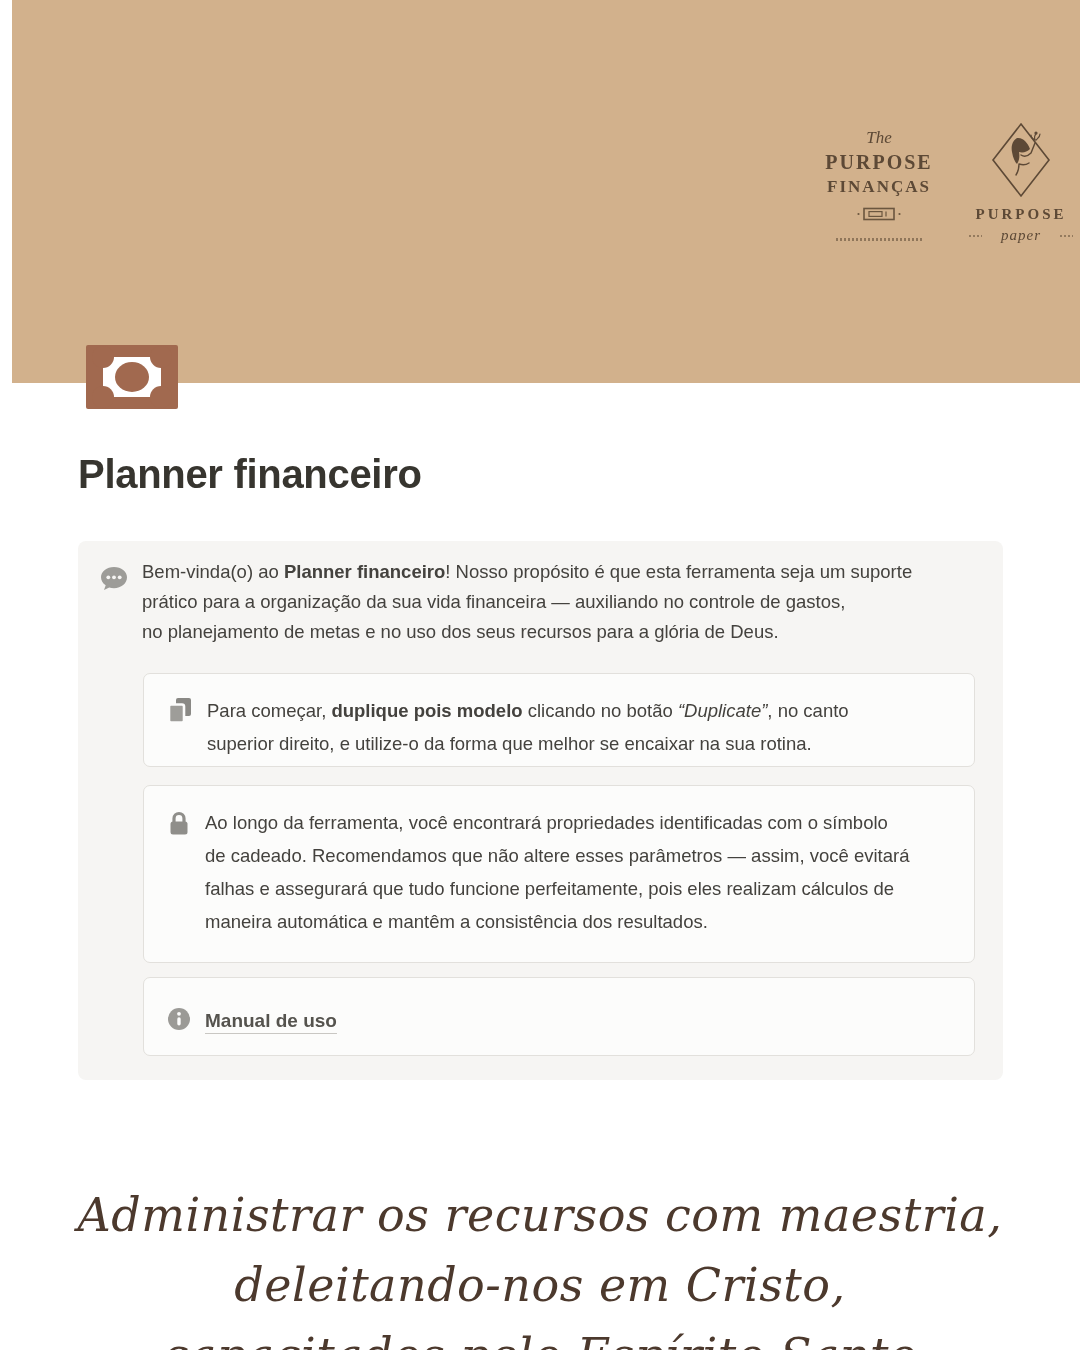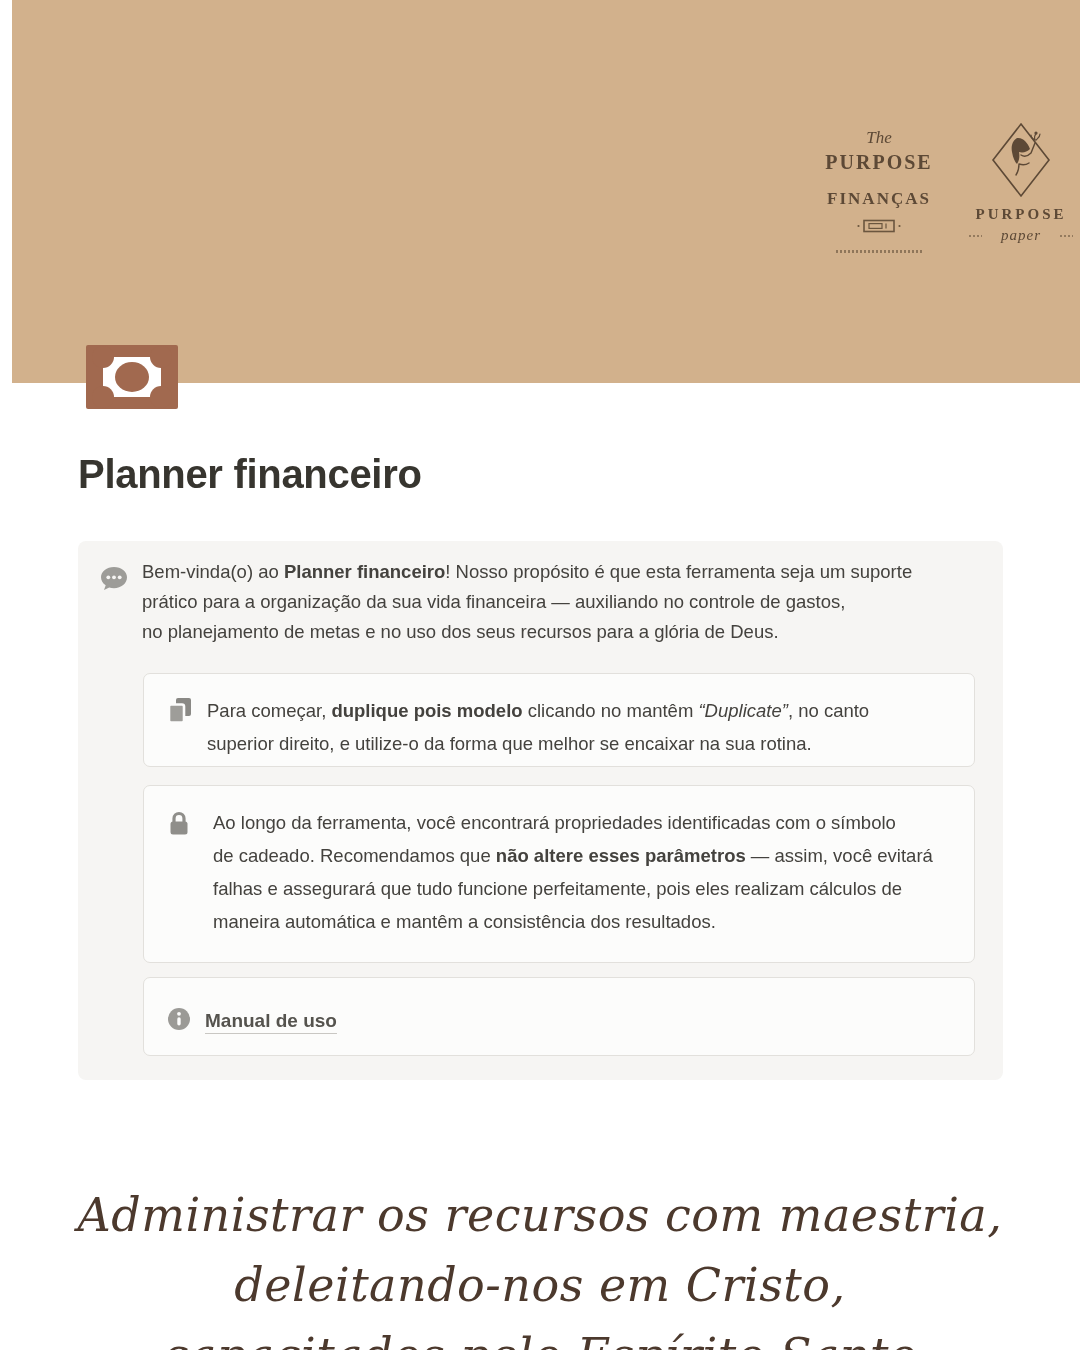--- a/index.html
+++ b/index.html
@@ -8,21 +8,21 @@
     position:relative; overflow:hidden; background:#ffffff;
     font-family:"Liberation Sans","DejaVu Sans",sans-serif;
     color:#403e3a;
   }
   
   .banner { position:absolute; left:12px; top:0; width:1080px; height:383px; background:#d2b18c; }
 
   .logo-financas { position:absolute; left:802px; top:128px; width:130px; text-align:center; color:#5d4936; }
   .lf-the { font-family:"Liberation Serif","DejaVu Serif",serif; font-style:italic; font-size:17px; }
   .lf-name { font-family:"Liberation Serif","DejaVu Serif",serif; font-weight:700; font-size:20px; letter-spacing:2px; margin-top:3px; }
-  .lf-sub { font-family:"Liberation Serif","DejaVu Serif",serif; font-weight:600; font-size:17px; letter-spacing:2px; margin-top:15px; }
+  .lf-sub { font-family:"Liberation Serif","DejaVu Serif",serif; font-weight:600; font-size:17px; letter-spacing:2px; margin-top:3px; }
   .lf-banknote { margin-top:9px; }
   .lf-tagline { margin:12px auto 0; width:86px; height:3px; opacity:.65;
     background:repeating-linear-gradient(90deg,#6b563f 0 2px,transparent 2px 4px); }
 
   .logo-paper { position:absolute; left:952px; top:122px; width:114px; text-align:center; color:#5d4936; }
   .lp-name { font-family:"Liberation Serif","DejaVu Serif",serif; font-weight:600; font-size:15px; letter-spacing:3px; margin-top:8px; }
   .lp-script-row { display:flex; align-items:center; justify-content:center; gap:19px; margin-top:4px; }
   .lp-script { font-family:"Liberation Serif","DejaVu Serif",serif; font-style:italic; font-size:15px; letter-spacing:1px; }
   .lp-tick { width:13px; height:2px; opacity:.6; background:repeating-linear-gradient(90deg,#6b563f 0 2px,transparent 2px 4px); }
 
@@ -47,21 +47,21 @@
     position:absolute; left:65px; width:832px;
     background:#fcfcfb; border:1px solid #e2e0dc; border-radius:7px;
     display:flex; align-items:flex-start; padding:20px 20px 0 23px;
   }
   .sub-box .box-icon { flex:0 0 auto; margin-top:3px; }
   .sub-box .box-text {
     flex:1 1 auto; margin-left:14px;
     font-size:18.5px; line-height:33px; white-space:pre-line; color:#44423e;
   }
   .box-duplicate { top:132px; height:94px; }
-  .box-lock { top:244px; height:178px;gap:8px; }
+  .box-lock { top:244px; height:178px; }
   .box-manual { top:436px; height:79px; align-items:center; padding-top:8px; }
   .manual-link {
     margin-left:14px; font-size:19px; font-weight:600; color:#55534e;
     text-decoration:underline; text-decoration-color:#c9c7c3; text-underline-offset:6px;
     cursor:pointer;
   }
 
   
   .quote {
     position:absolute; left:0; top:1180px; width:1080px; text-align:center;
@@ -139,33 +139,33 @@
 prático para a organização da sua vida financeira — auxiliando no controle de gastos,
 no planejamento de metas e no uso dos seus recursos para a glória de Deus.</span></div>
 
   <div class="sub-box box-duplicate">
     <span class="box-icon">
       <svg width="26" height="28" viewBox="0 0 26 28">
         <rect x="9" y="1" width="15" height="18" rx="2" fill="#8a8985"></rect>
         <rect x="2" y="7.5" width="15" height="18" rx="2" fill="#9e9d99" stroke="#fcfcfb" stroke-width="2.6"></rect>
       </svg>
     </span>
-    <div class="box-text"><span>Para começar, </span><span style="font-weight: 600;">duplique pois modelo</span><span> clicando no mantêm </span><span style="font-style: italic; margin-top: 30px;">“Duplicate”</span><span>, no canto
+    <div class="box-text"><span>Para começar, </span><span style="font-weight: 600;">duplique pois modelo</span><span> clicando no botão </span><span style="font-style: italic; margin-top: 30px;">“Duplicate”</span><span>, no canto
 superior direito, e utilize-o da forma que melhor se encaixar na sua rotina.</span></div>
   </div>
 
   <div class="sub-box box-lock">
     <span class="box-icon">
       <svg width="24" height="28" viewBox="0 0 24 28">
         <path d="M7 14 V9.5 a5 5 0 0 1 10 0 V14" fill="none" stroke="#8f8e8a" stroke-width="3.2"></path>
         <rect x="3.5" y="12.5" width="17" height="13" rx="2.5" fill="#8f8e8a"></rect>
       </svg>
     </span>
     <div class="box-text"><span>Ao longo da ferramenta, você encontrará propriedades identificadas com o símbolo
-de cadeado. Recomendamos que </span><span style="font-weight: 700;">não altere esses parâmetros</span><span> — assim, você evitará
+de cadeado. Recomendamos que </span><span style="font-weight: 400;">não altere esses parâmetros</span><span> — assim, você evitará
 falhas e assegurará que tudo funcione perfeitamente, pois eles realizam cálculos de
 maneira automática e mantêm a consistência dos resultados.</span></div>
   </div>
 
   <div class="sub-box box-manual">
     <span class="box-icon" style="margin-top:0">
       <svg width="24" height="24" viewBox="0 0 24 24">
         <circle cx="12" cy="12" r="11" fill="#9b9a96"></circle>
         <circle cx="12" cy="6.8" r="1.9" fill="#fcfcfb"></circle>
         <rect x="10.3" y="10.2" width="3.4" height="8.2" rx="1.7" fill="#fcfcfb"></rect>

